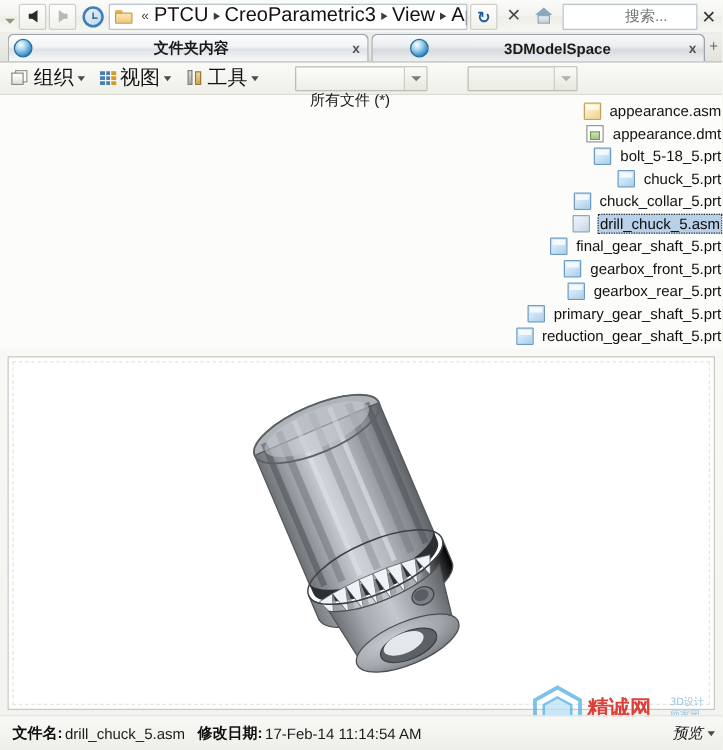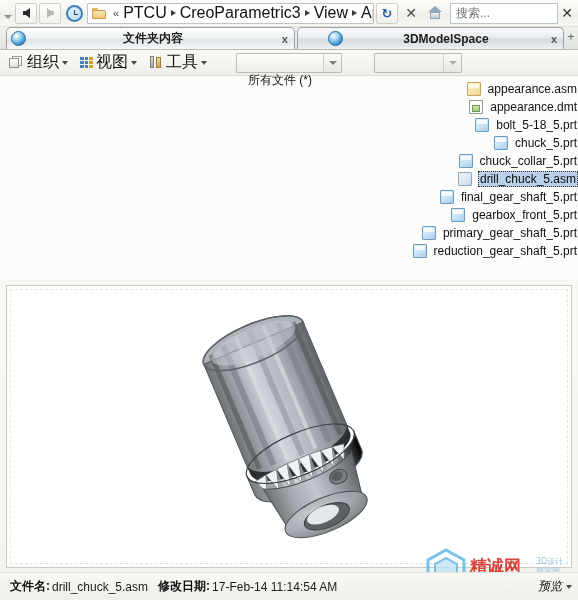--- a/index.html
+++ b/index.html
@@ -198,20 +198,21 @@
   }
   .searchbox input {
     border: 0;
     outline: 0;
     width: 100%;
     font-family: "Liberation Sans", "DejaVu Sans", sans-serif;
     font-size: 12px;
     color: #4a4a4a;
     background: transparent;
     padding: 0;
+    margin-left: 44px;
   }
   .nav-close {
     width: 18px;
     text-align: center;
     font-size: 14px;
     color: #333;
     flex: 0 0 auto;
     cursor: default;
   }
 
@@ -673,20 +674,24 @@
         <span class="file-ico asm-sel"></span>
         <span class="file-name">drill_chuck_5.asm</span>
       </div>
       <div class="file-row">
         <span class="file-ico prt"></span>
         <span class="file-name">final_gear_shaft_5.prt</span>
       </div>
       <div class="file-row">
         <span class="file-ico prt"></span>
         <span class="file-name">gearbox_front_5.prt</span>
+      </div>
+      <div class="file-row">
+        <span class="file-ico prt"></span>
+        <span class="file-name">gearbox_rear_5.prt</span>
       </div>
       <div class="file-row">
         <span class="file-ico prt"></span>
         <span class="file-name">primary_gear_shaft_5.prt</span>
       </div>
       <div class="file-row">
         <span class="file-ico prt"></span>
         <span class="file-name">reduction_gear_shaft_5.prt</span>
       </div>
     </div>

